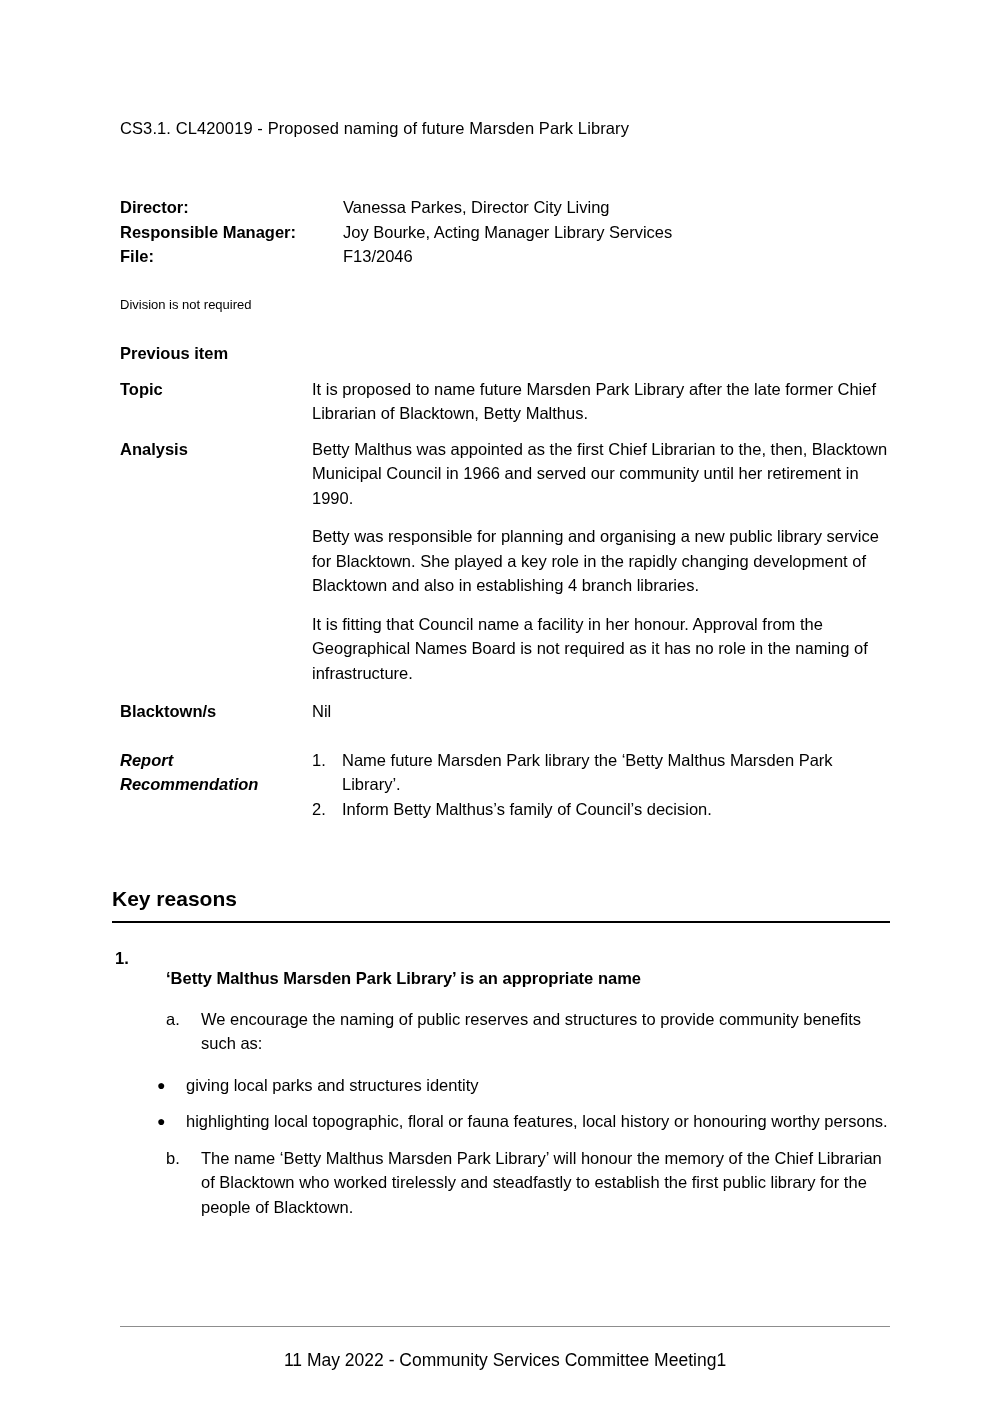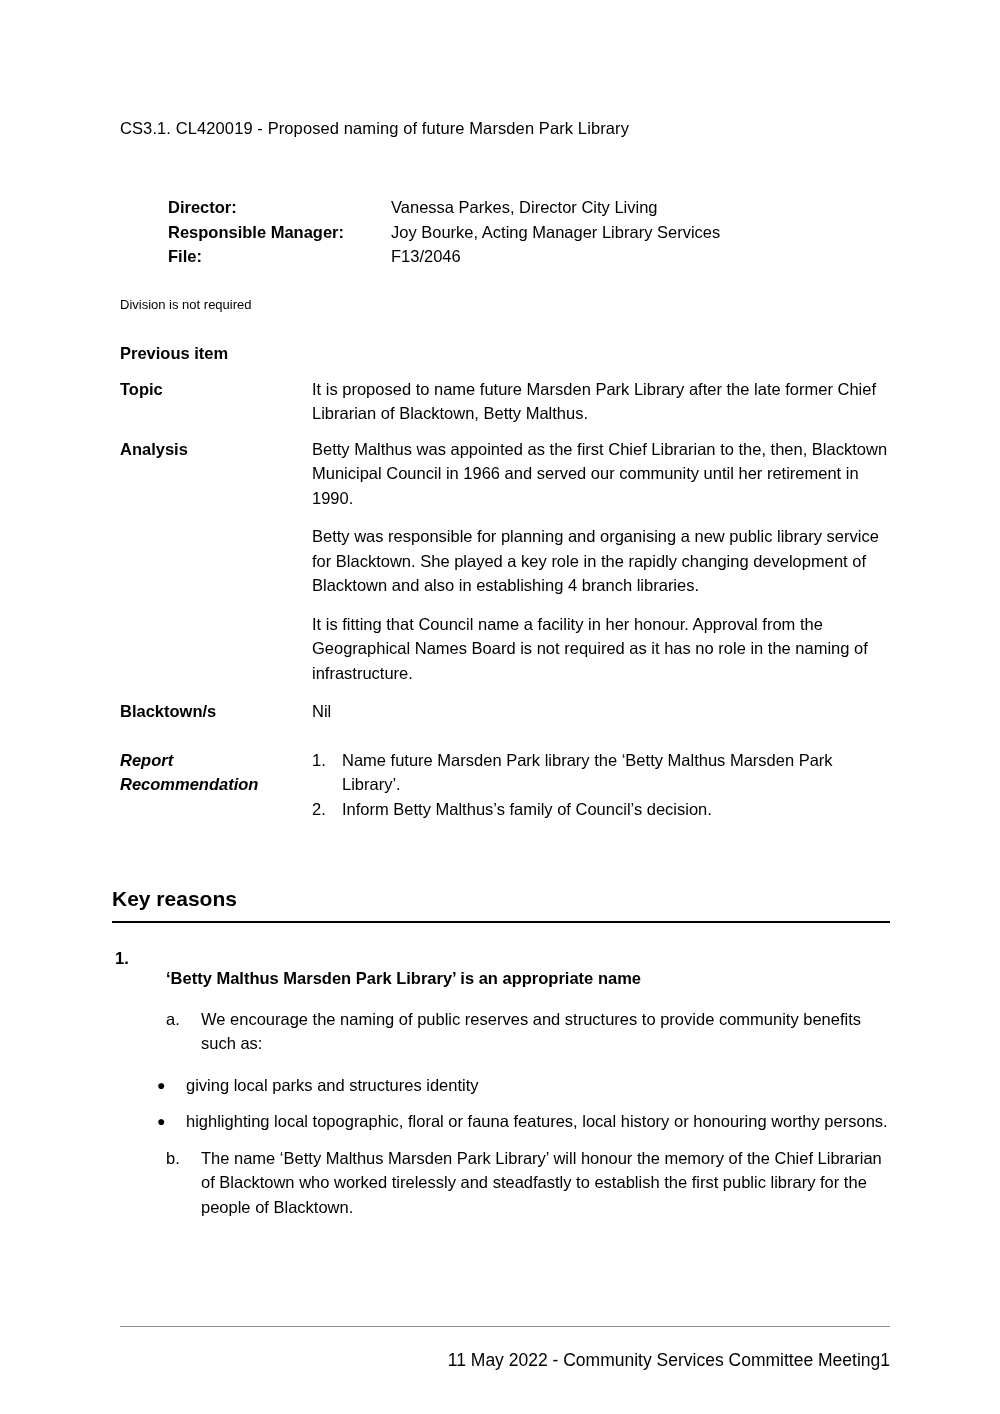--- a/index.html
+++ b/index.html
@@ -37,21 +37,20 @@
   .meta-block {
     position: absolute;
     left: 120px;
     top: 195px;
     width: 780px;
   }
   .meta-row {
     display: flex;
     line-height: 24.5px;
     font-size: 16.5px;
-    margin-left: 48px;
   }
   .meta-label {
     width: 223px;
     flex: 0 0 223px;
     font-weight: bold;
   }
   .meta-value {
     flex: 1 1 auto;
   }
 
@@ -204,21 +203,21 @@
     width: 770px;
     height: 0;
     border-top: 1.3px solid #8d8d8d;
   }
   .footer {
     position: absolute;
     left: 120px;
     top: 1348px;
     width: 770px;
     display: flex;
-    justify-content: flex-end;
+    justify-content: center;
     align-items: baseline;
     font-size: 17.5px;
     line-height: 24px;
   }
   .footer-page {
     text-align: right;
   }
 </style>
 </head>
 <body>

